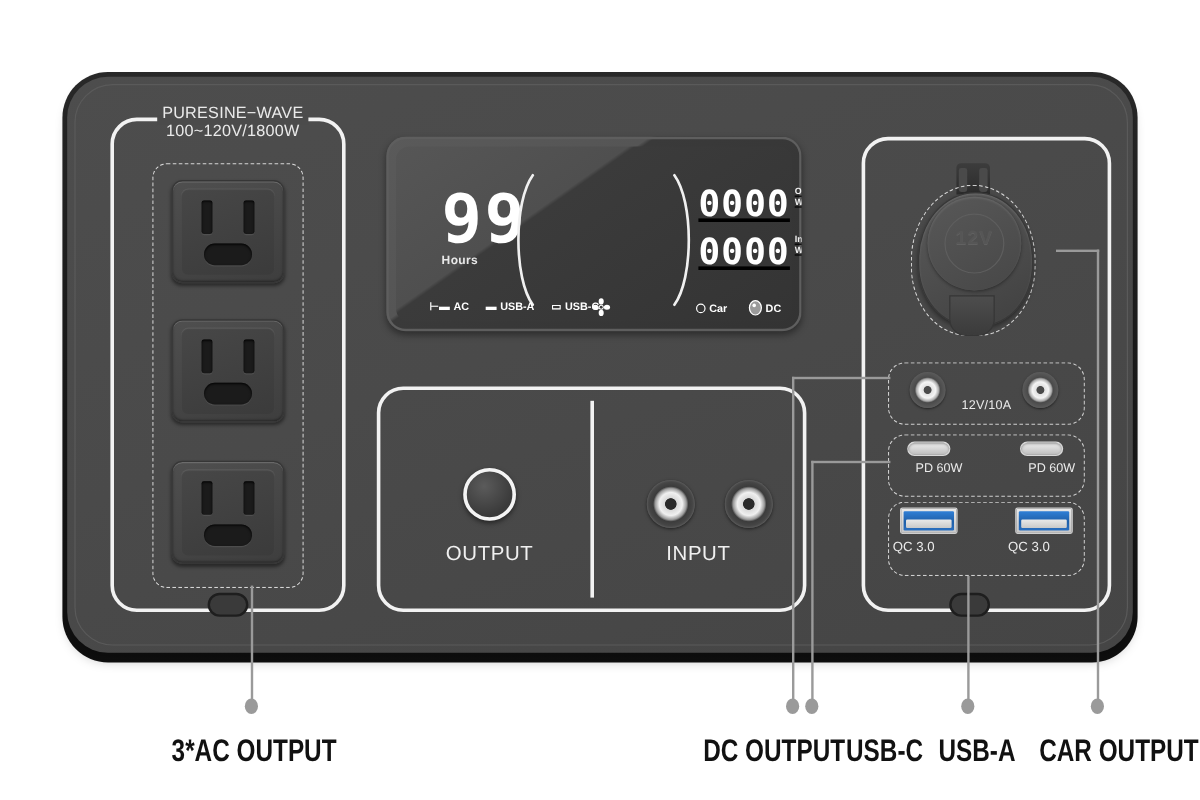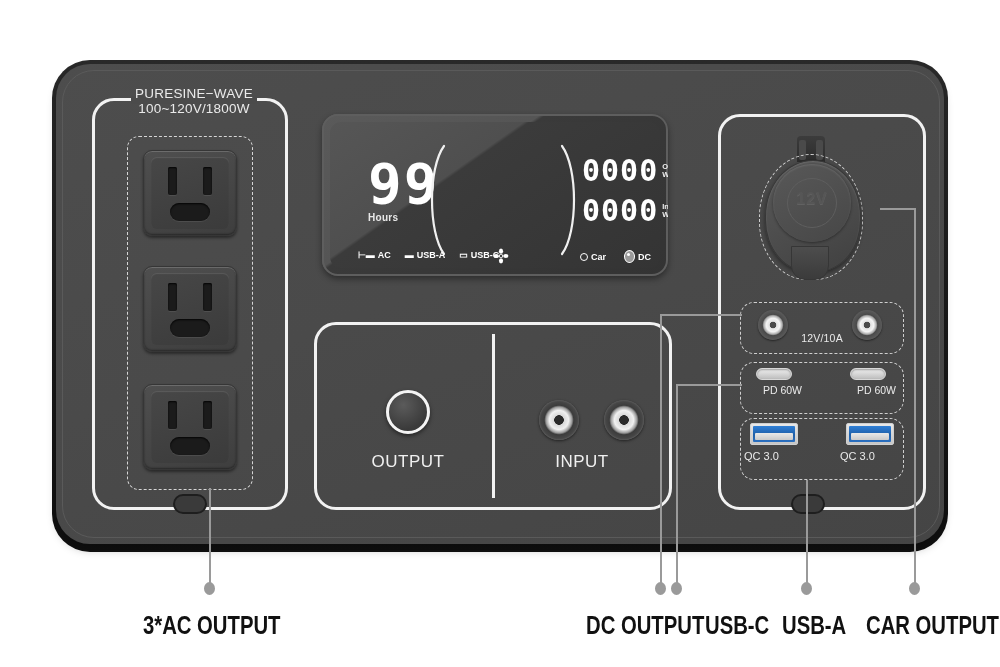--- a/index.html
+++ b/index.html
@@ -112,21 +112,21 @@
     font-family:"DejaVu Sans Mono", monospace;letter-spacing:-1px;
   }
   .pct-sign{font-size:16px;vertical-align:baseline;}
 
   .bracket{position:absolute;width:26px;height:116px;top:20px;}
   .bracket svg{display:block;}
   #br-left{left:92px;}
   #br-right{left:228px;}
 
   .watts{position:absolute;left:252px;top:34px;}
-  .watt-row{display:flex;align-items:center;margin-bottom:10px;}
+  .watt-row{display:flex;margin-bottom:10px;text-decoration:underline;}
   .watt-num{
     font-size:30px;line-height:30px;color:#fff;font-weight:bold;
     font-family:"DejaVu Sans Mono", monospace;letter-spacing:1px;
   }
   .watt-lbl{font-size:7.5px;line-height:8.5px;color:#efefef;margin-left:4px;font-weight:bold;}
 
   .ind-row{position:absolute;left:28px;top:128px;display:flex;align-items:center;gap:14px;}
   .ind{display:flex;align-items:center;gap:3px;color:#fff;font-size:9px;font-weight:bold;}
   .ind .gl{display:inline-block;color:#fff;font-size:9px;}
   .ind-right{position:absolute;left:250px;top:128px;display:flex;align-items:center;gap:18px;}

